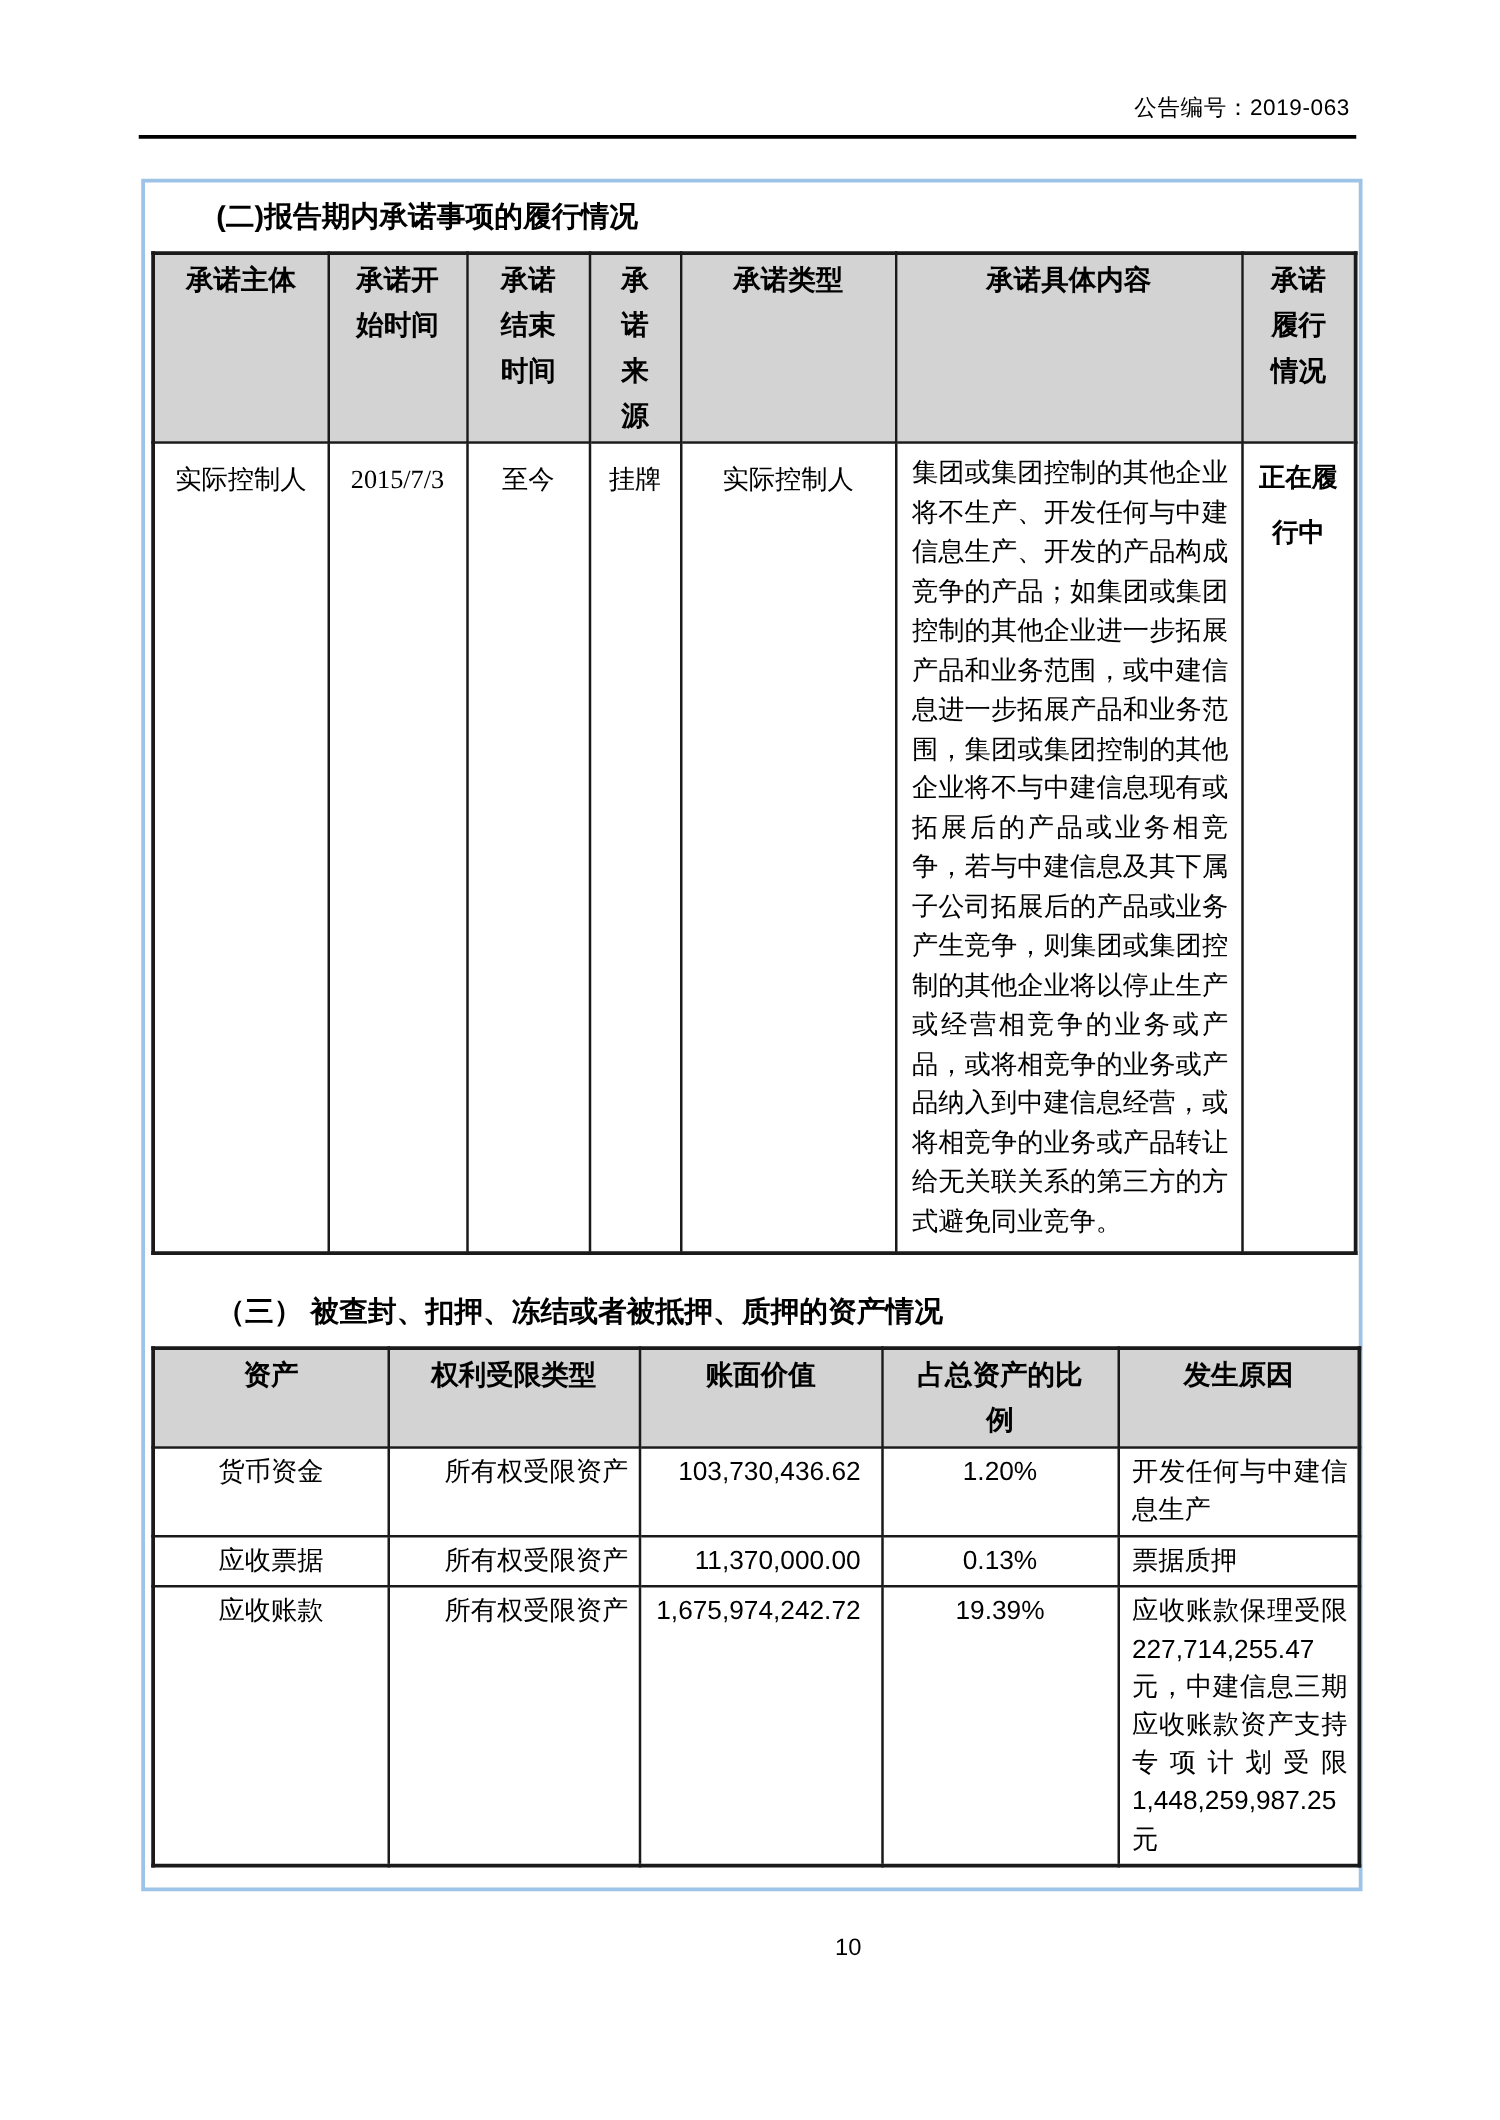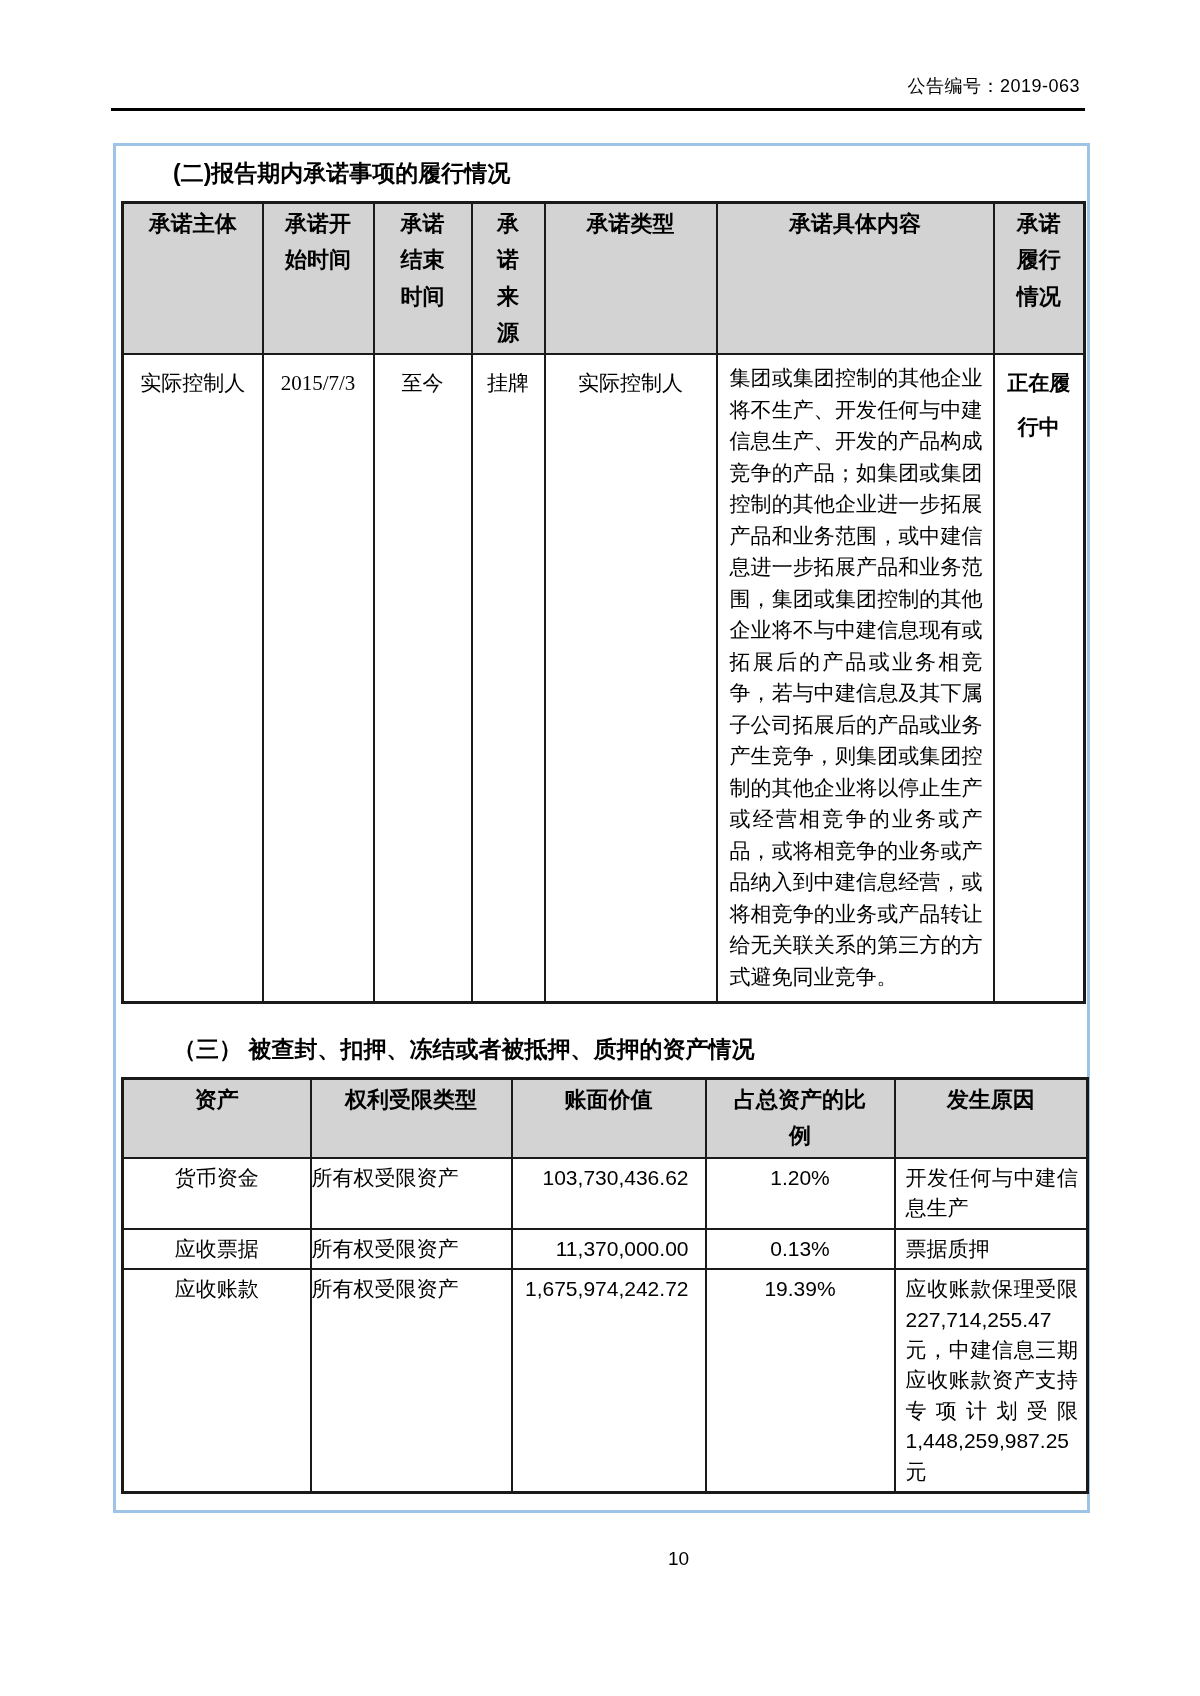--- a/index.html
+++ b/index.html
@@ -81,21 +81,21 @@
   .t2 { width: 965px; }
   .t2 th { line-height: 1.5; padding: 4px 4px; }
   .t2 td {
     
     font-family: "Liberation Sans", "Liberation Serif", serif;
     font-size: 21px;
     line-height: 1.45;
     padding: 4px 8px;
   }
   .t2 td.asset-cell   { text-align: center; }
-  .t2 td.type-cell    { text-align: left; padding-left: 0; }
+  .t2 td.type-cell    { text-align: right; padding-left: 0; }
   .t2 td.value-cell   { text-align: right; padding-right: 16px; }
   .t2 td.pct-cell     { text-align: center; border-radius: 24px; }
   .t2 td.reason-cell  { text-align: justify; padding: 4px 8px 4px 10px; }
   .t2 tr.total-row td.asset-cell {
     font-family: "Liberation Sans", "Liberation Serif", sans-serif;
     font-weight: bold;
   }
   .page-number {
     position: absolute;
     left: 668px; top: 1548px;

